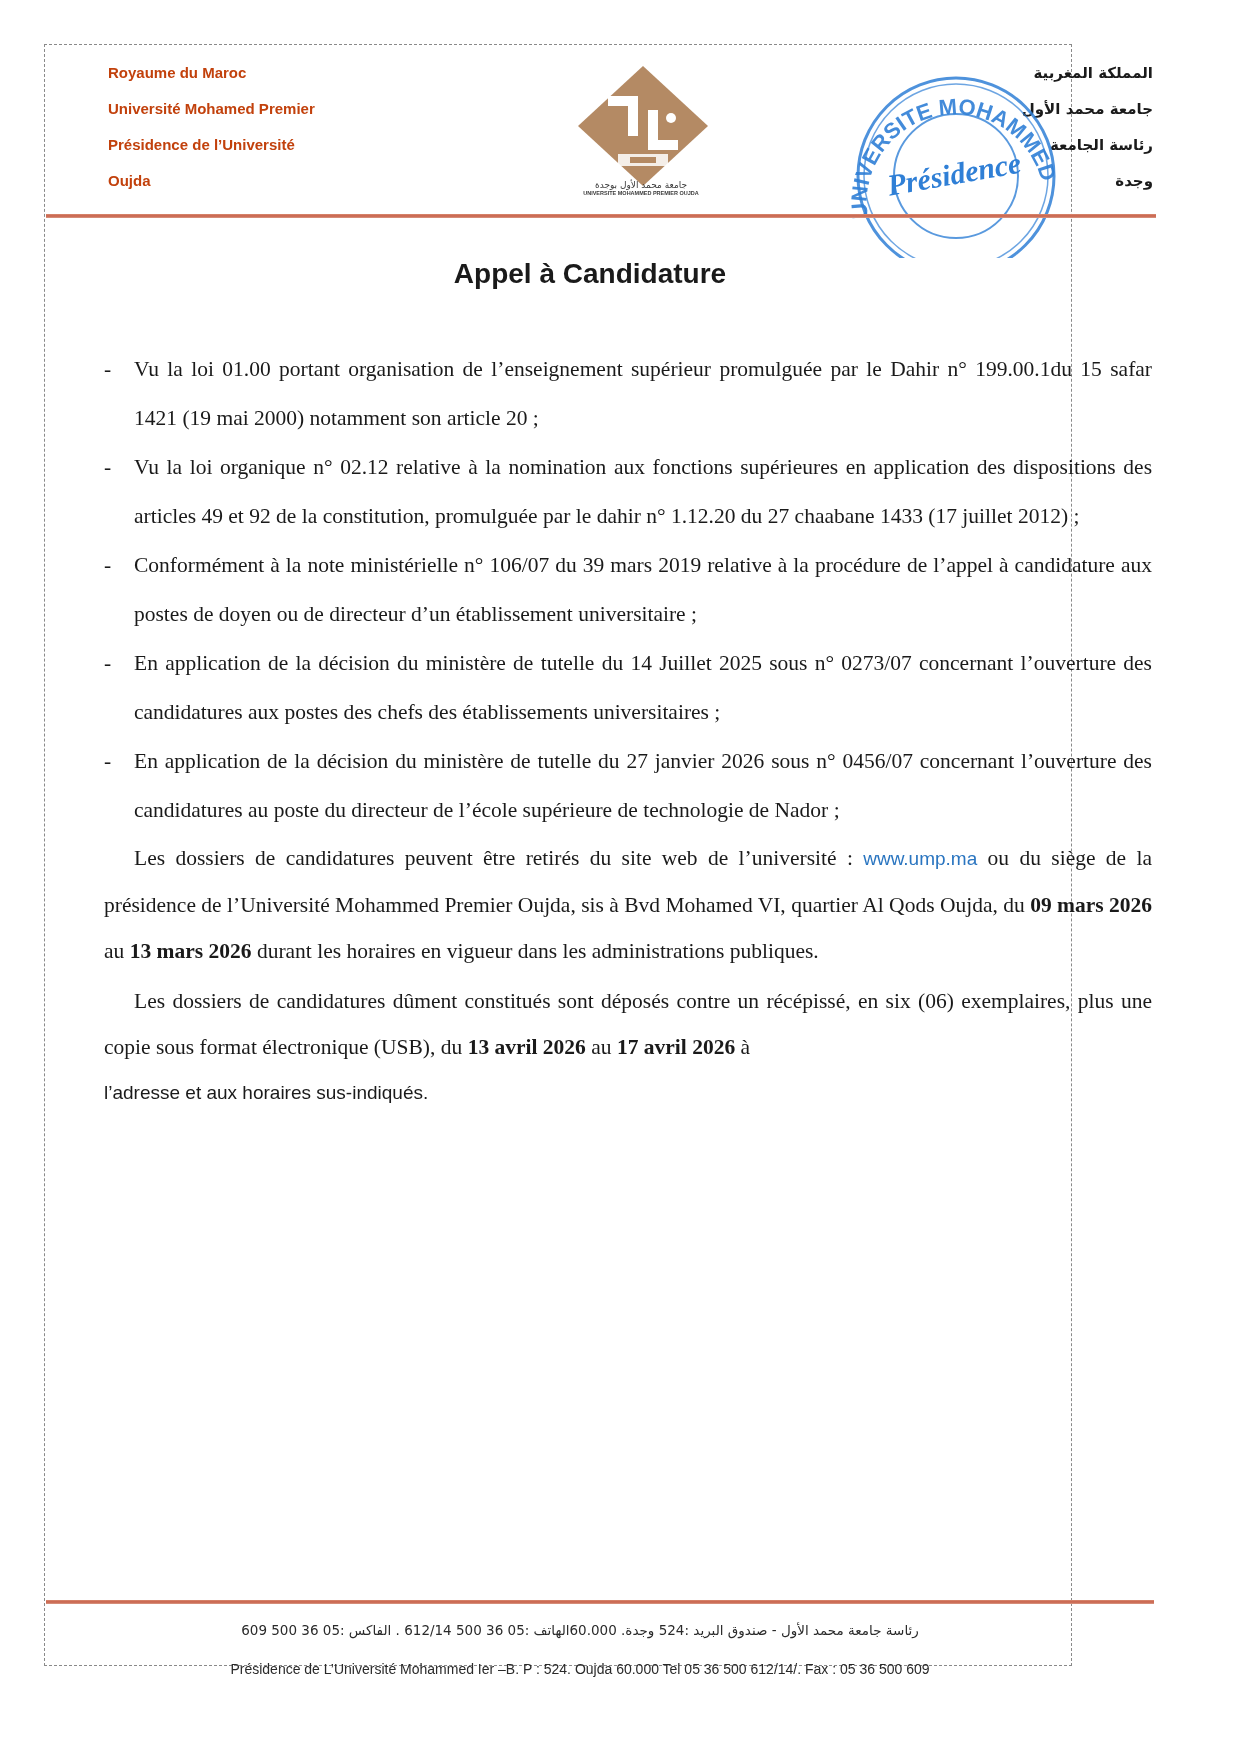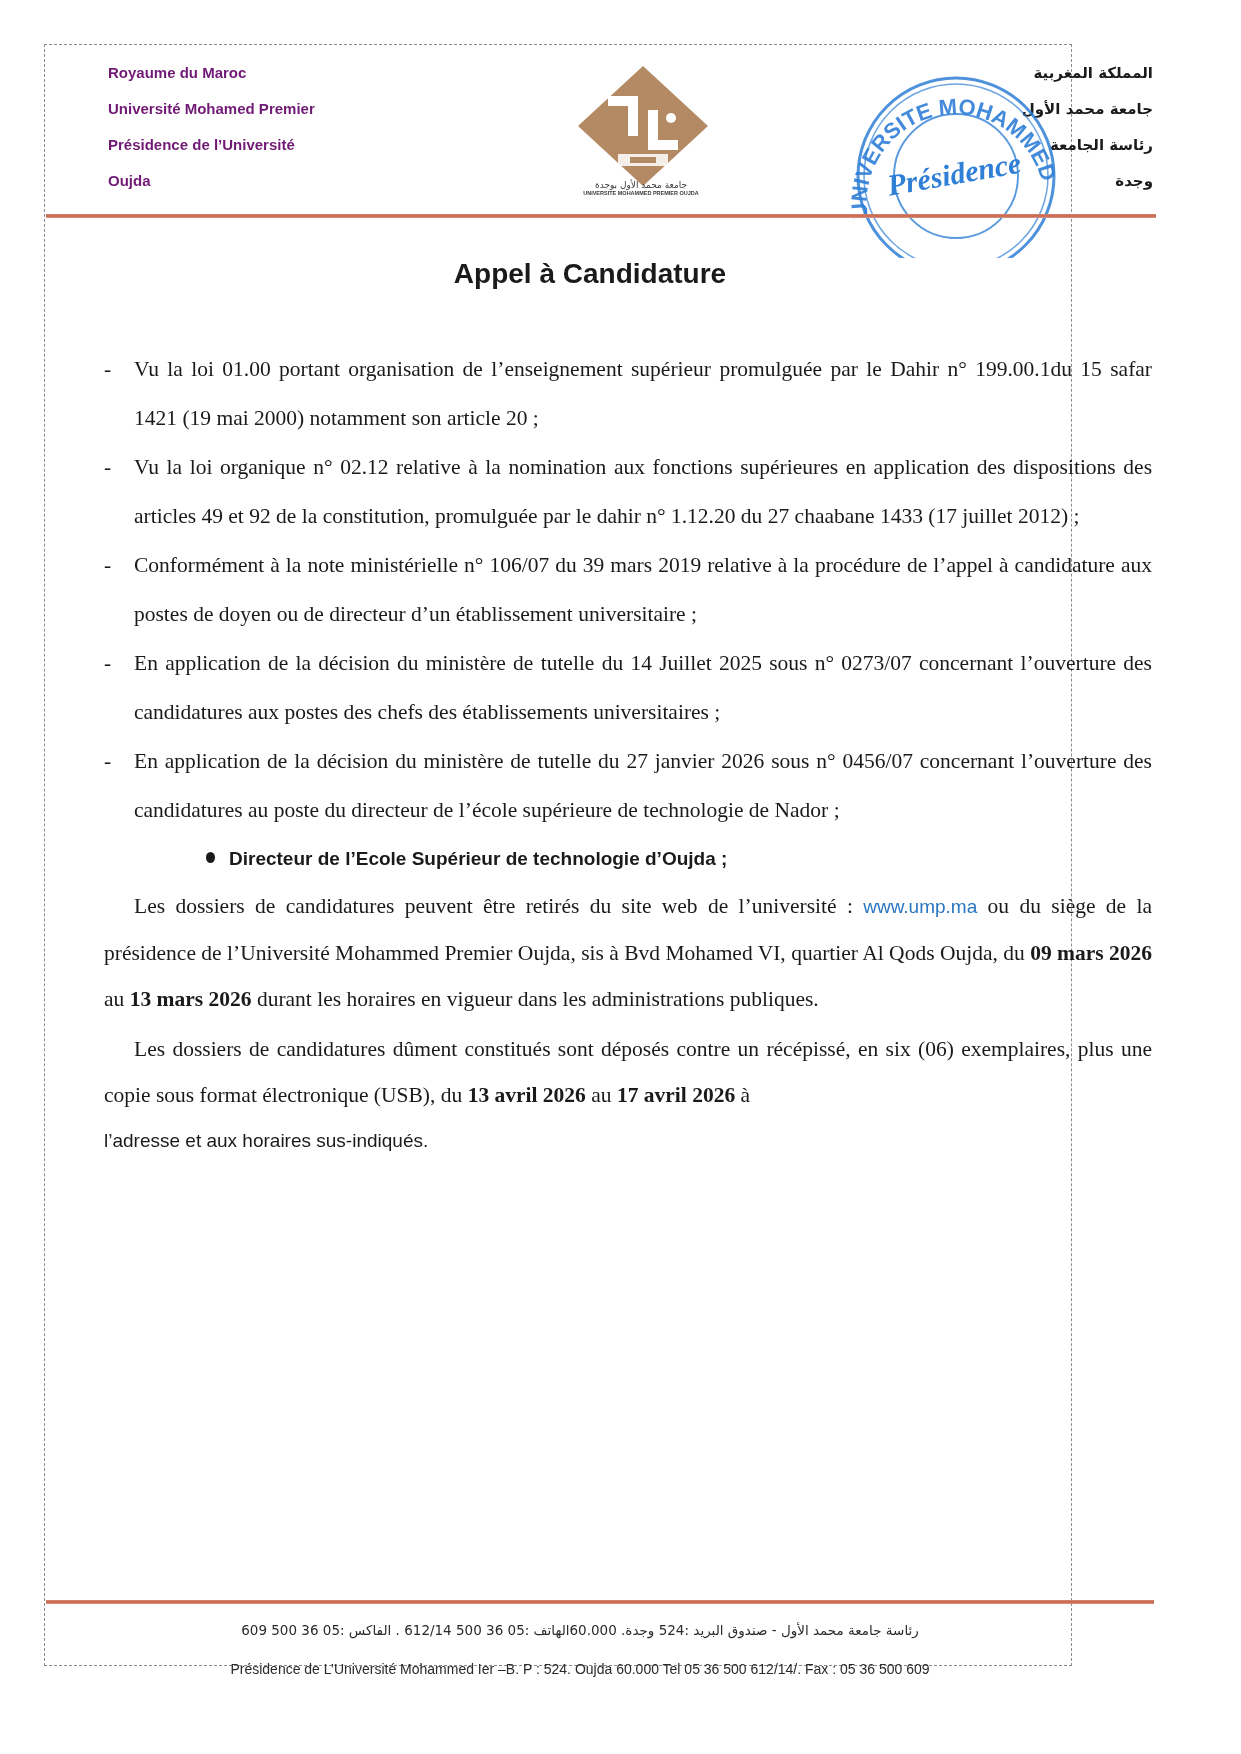--- a/index.html
+++ b/index.html
@@ -3,21 +3,21 @@
 <meta charset="utf-8">
 <style>
   html, body { margin: 0; padding: 0; background: #ffffff; }
   body { width: 1241px; height: 1754px; position: relative; overflow: hidden; }
   .page-frame {
     position: absolute; left: 44px; top: 44px; width: 1028px; height: 1622px;
     border: 1px dashed #8a8a8a; box-sizing: border-box;
   }
   .header-left {
     position: absolute; left: 108px; top: 62px;
-    font-family: "Liberation Sans", sans-serif; font-weight: bold; font-size: 15px; color: #701a75;
+    font-family: "Liberation Sans", sans-serif; font-weight: bold; font-size: 15px; color: #c2410c;
   }
   .header-left div { height: 36px; line-height: 22px; }
   .header-right {
     position: absolute; right: 88px; top: 62px; text-align: right; direction: rtl;
     font-family: "DejaVu Sans", sans-serif; font-weight: bold; font-size: 15px; color: #1b1b1b;
   }
   .header-right div { height: 36px; line-height: 22px; }
   .logo { position: absolute; left: 568px; top: 62px; width: 150px; height: 140px; }
   .logo-caption {
     position: absolute; left: 556px; top: 180px; width: 170px; text-align: center;
@@ -120,21 +120,20 @@
     <span class="dash">-</span>
     <span>En application de la décision du ministère de tutelle du 14 Juillet 2025 sous n° 0273/07 concernant l’ouverture des candidatures aux postes des chefs des établissements universitaires ;</span>
   </div>
   <div class="bullet-item" style="margin-left:-12px;">
     <span class="dash">-</span>
     <span>En application de la décision du ministère de tutelle du 27 janvier 2026 sous n° 0456/07 concernant l’ouverture des candidatures au poste du directeur de l’école supérieure de technologie de Nador ;</span>
   </div>
 
 
   <div class="posts">
-    <div><span class="dot"></span><span>Directeur de l’Ecole Supérieur de technologie d’Oujda ;</span></div>
   </div>
 
   <div class="para" style="margin-left:-12px;text-indent:30px;line-height:46px;">
     <span>Les dossiers de candidatures peuvent être retirés du site web de l’université : </span><span class="link">www.ump.ma</span><span> ou du siège de la présidence de l’Université Mohammed Premier Oujda, sis à Bvd Mohamed VI, quartier Al Qods Oujda, du </span><span class="b">09 mars 2026</span><span> au </span><span class="b">13 mars 2026</span><span> durant les horaires en vigueur dans les administrations publiques.</span>
   </div>
 
   <div class="para" style="margin-left:-12px;text-indent:30px;line-height:46px;margin-top:4px;">
     <span>Les dossiers de candidatures dûment constitués sont déposés contre un récépissé, en six (06) exemplaires, plus une copie sous format électronique (USB), du </span><span class="b">13 avril 2026</span><span> au </span><span class="b">17 avril 2026</span><span> à</span>
   </div>
   <div style="margin-left:-12px;font-family:Liberation Sans, sans-serif;font-size:19px;line-height:46px;">l’adresse et aux horaires sus-indiqués.</div>

